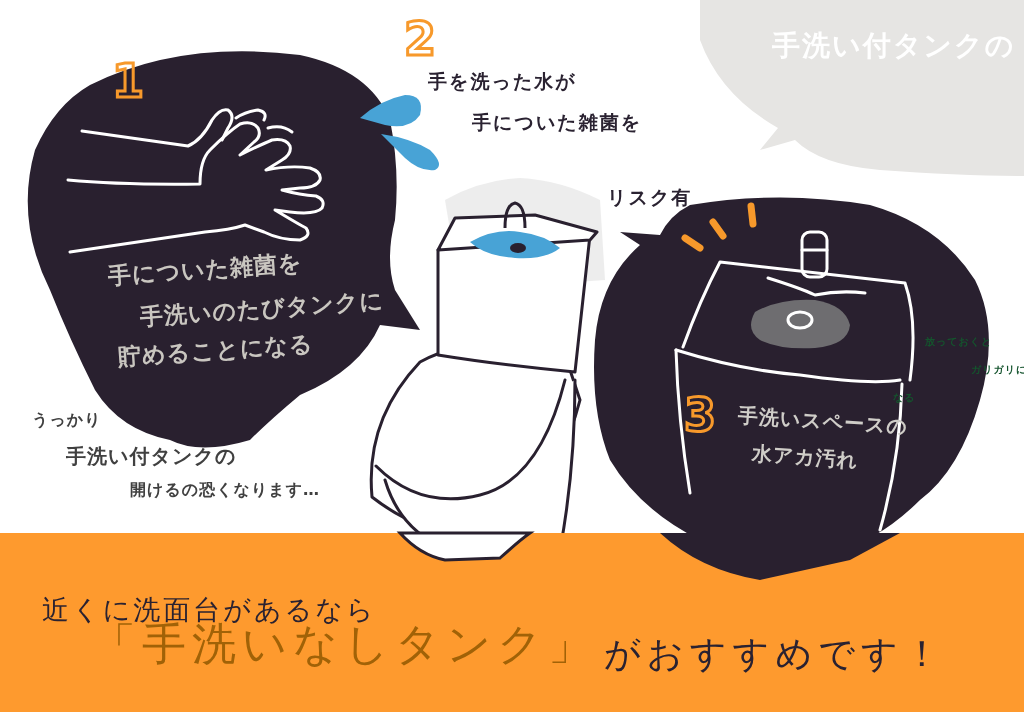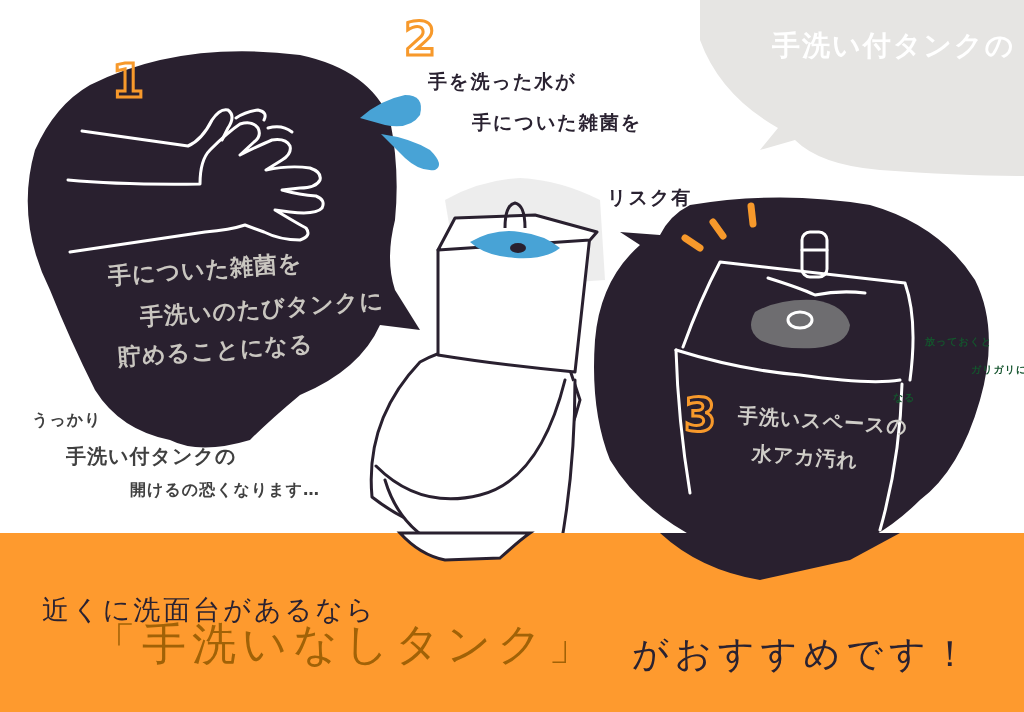--- a/index.html
+++ b/index.html
@@ -124,14 +124,14 @@
   <div class="txt p3-aside" style="left:923px; top:365px;margin-left:48px;">ガリガリに</div>
   <div class="txt p3-aside" style="left:893px; top:393px;">なる</div>
 
   <div class="banner"></div>
   <svg class="art" width="1024" height="712" viewBox="0 0 1024 712">
     <path d="M400 533 Q420 555 445 560 L500 558 Q520 540 530 533 Z" fill="#ffffff" stroke="#29202f" stroke-width="3"></path>
     <path d="M660 533 Q700 570 760 580 L850 560 L900 533 Z" fill="#29202f"></path>
   </svg>
   <div class="txt banner-sub" style="left:42px; top:560px;">近くに洗面台があるなら</div>
   <div class="txt banner-main" style="left:92px; top:622px;">「手洗いなしタンク」</div>
-  <div class="txt banner-tail" style="left:632px; top:636px;">がおすすめです！</div>
+  <div class="txt banner-tail" style="left:604px; top:636px;">がおすすめです！</div>
 </div>
 
 </body></html>

